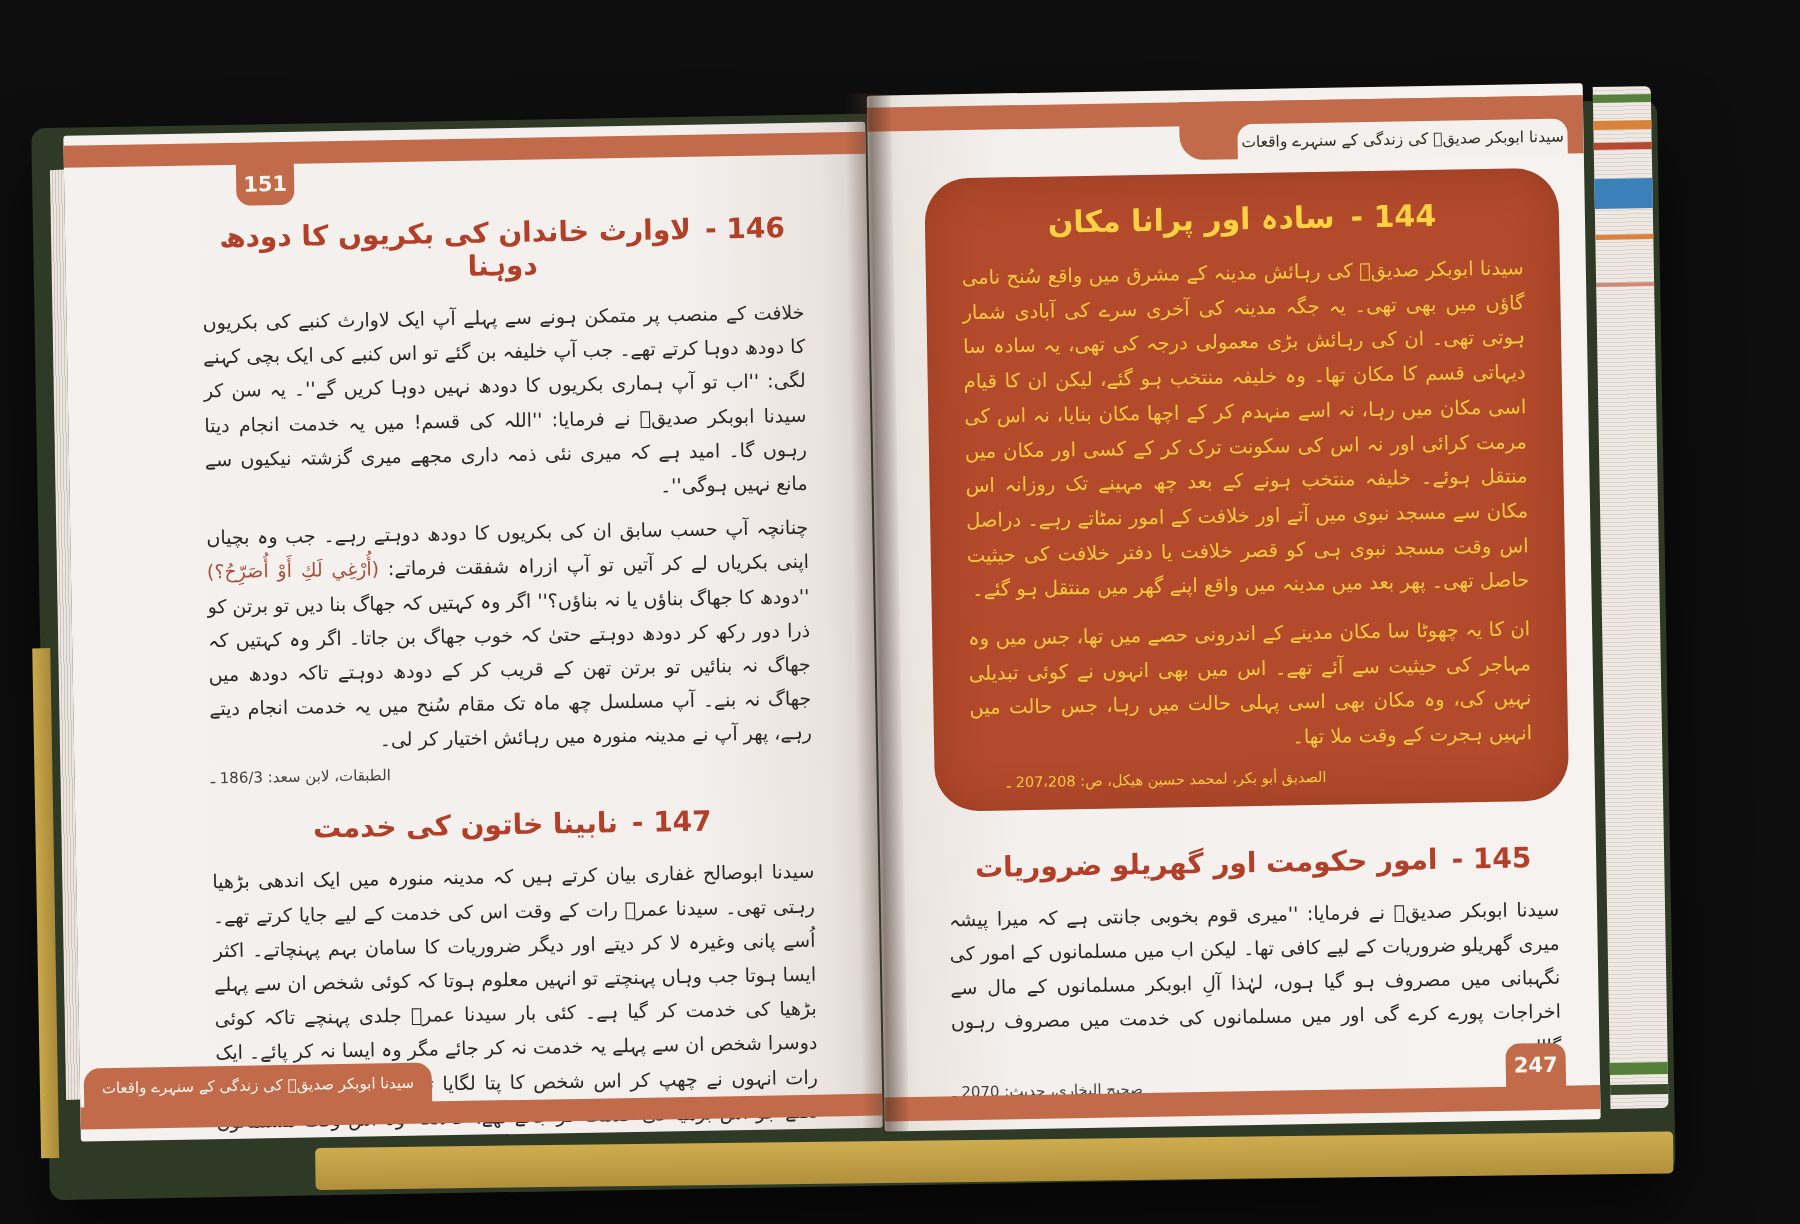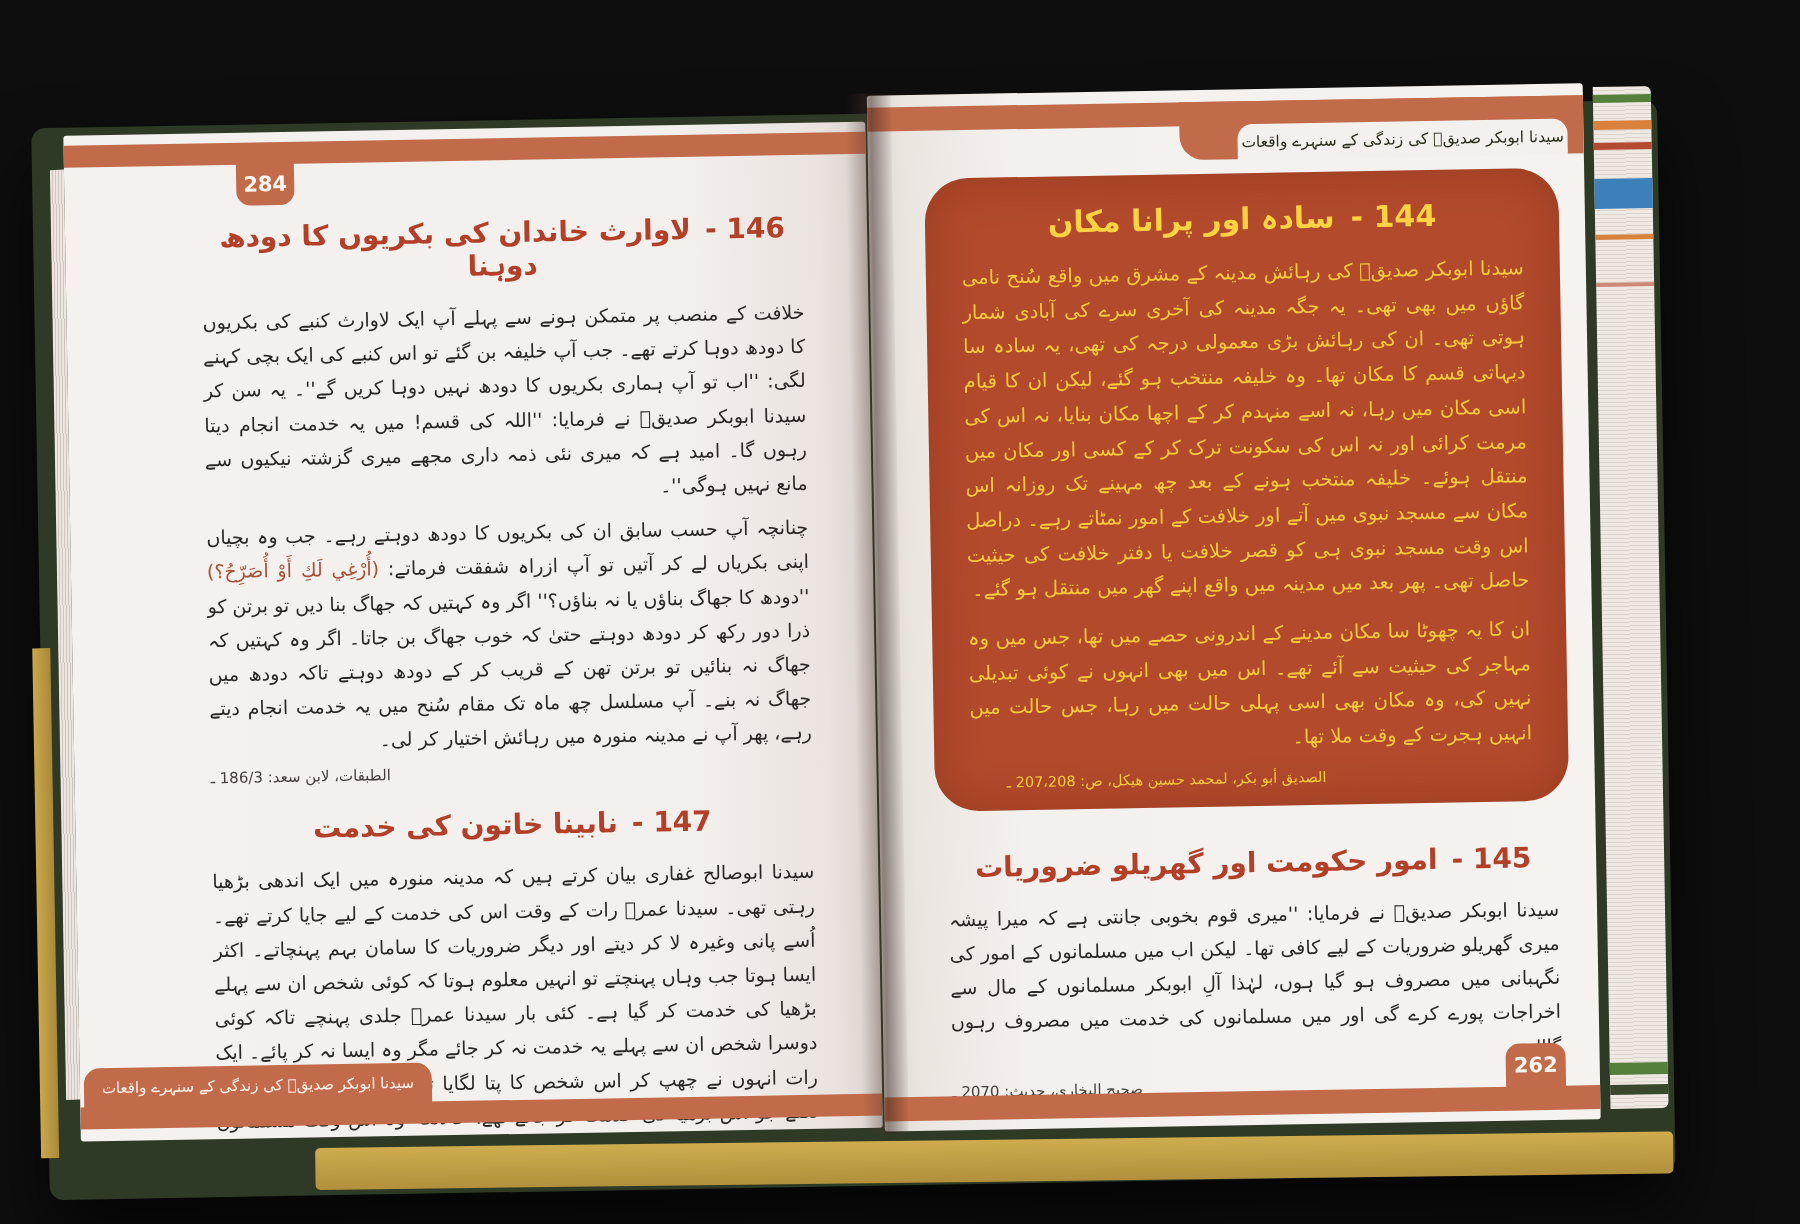--- a/index.html
+++ b/index.html
@@ -81,21 +81,21 @@
       <div class="edge-band" style="top:92px;height:30px;background:#3c80ba;"></div>
       <div class="edge-band" style="top:148px;height:5px;background:#d8823e;"></div>
       <div class="edge-band" style="top:196px;height:4px;background:#cf8a77;"></div>
       <div class="edge-band" style="top:976px;height:12px;background:#55803c;"></div>
       <div class="edge-band" style="top:998px;height:10px;background:#39482c;"></div>
     </div>
 
     <div class="page page-left">
       <div class="band lp-band-top"></div>
       <div class="tab lp-tab-num">
-        <span>284</span>
+        <span>151</span>
       </div>
 
       <div class="lp-content">
         <div class="heading">
           <span class="num">146 -</span><span>لاوارث خاندان کی بکریوں کا دودھ دوہنا</span>
         </div>
         <p class="body-p">خلافت کے منصب پر متمکن ہونے سے پہلے آپ ایک لاوارث کنبے کی بکریوں کا دودھ دوہا کرتے تھے۔ جب آپ خلیفہ بن گئے تو اس کنبے کی ایک بچی کہنے لگی: ''اب تو آپ ہماری بکریوں کا دودھ نہیں دوہا کریں گے''۔ یہ سن کر سیدنا ابوبکر صدیقؓ نے فرمایا: ''اللہ کی قسم! میں یہ خدمت انجام دیتا رہوں گا۔ امید ہے کہ میری نئی ذمہ داری مجھے میری گزشتہ نیکیوں سے مانع نہیں ہوگی''۔</p>
         <p class="body-p"><span>چنانچہ آپ حسب سابق ان کی بکریوں کا دودھ دوہتے رہے۔ جب وہ بچیاں اپنی بکریاں لے کر آتیں تو آپ ازراہ شفقت فرماتے: </span><span class="quote">(أُرْغِي لَكِ أَوْ أُصَرِّحُ؟)</span><span> ''دودھ کا جھاگ بناؤں یا نہ بناؤں؟'' اگر وہ کہتیں کہ جھاگ بنا دیں تو برتن کو ذرا دور رکھ کر دودھ دوہتے حتیٰ کہ خوب جھاگ بن جاتا۔ اگر وہ کہتیں کہ جھاگ نہ بنائیں تو برتن تھن کے قریب کر کے دودھ دوہتے تاکہ دودھ میں جھاگ نہ بنے۔ آپ مسلسل چھ ماہ تک مقام سُنح میں یہ خدمت انجام دیتے رہے، پھر آپ نے مدینہ منورہ میں رہائش اختیار کر لی۔</span></p>
         <div class="ref">الطبقات، لابن سعد: 186/3 ـ</div>
 
@@ -134,19 +134,19 @@
           <div class="heading">
             <span class="num">145 -</span><span>امور حکومت اور گھریلو ضروریات</span>
           </div>
           <p class="body-p">سیدنا ابوبکر صدیقؓ نے فرمایا: ''میری قوم بخوبی جانتی ہے کہ میرا پیشہ میری گھریلو ضروریات کے لیے کافی تھا۔ لیکن اب میں مسلمانوں کے امور کی نگہبانی میں مصروف ہو گیا ہوں، لہٰذا آلِ ابوبکر مسلمانوں کے مال سے اخراجات پورے کرے گی اور میں مسلمانوں کی خدمت میں مصروف رہوں گا''۔</p>
           <div class="ref">صحيح البخاري، حديث: 2070 ـ</div>
         </div>
       </div>
 
       <div class="band rp-band-bottom"></div>
       <div class="tab rp-tab-num">
-        <span>262</span>
+        <span>247</span>
       </div>
     </div>
 
     <div class="gutter"></div>
   </div>
 </div>
 
 </body></html>

